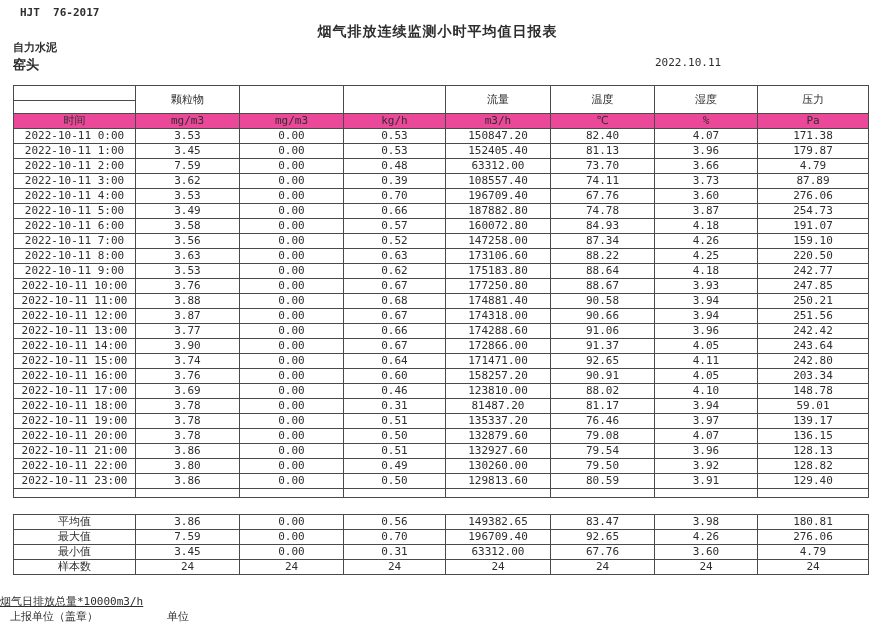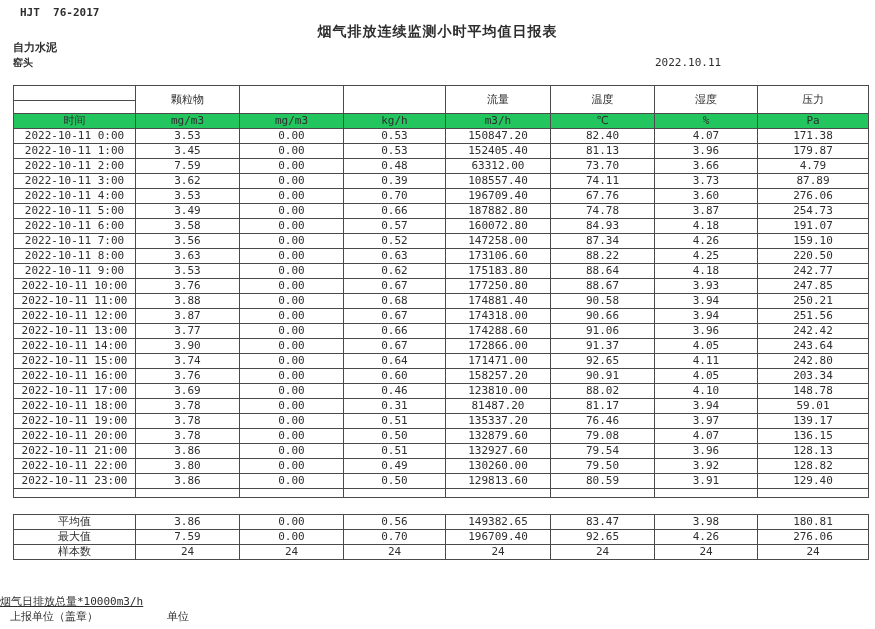--- a/index.html
+++ b/index.html
@@ -4,31 +4,31 @@
 <style>
   html,body{margin:0;padding:0;}
   body{
     width:875px;height:629px;position:relative;background:#ffffff;
     font-family:"DejaVu Sans Mono","DejaVu Sans","Liberation Sans",sans-serif;
     color:#2e2e2e;overflow:hidden;
   }
   .doc-code{position:absolute;left:20px;top:6px;font-size:11px;font-weight:bold;white-space:pre;}
   .report-title{position:absolute;left:0;top:23px;width:875px;text-align:center;font-size:14px;font-weight:bold;letter-spacing:1px;}
   .company{position:absolute;left:13px;top:40px;font-size:11px;font-weight:bold;}
-  .location{position:absolute;left:13px;top:56px;font-size:10px;font-weight:bold;}
+  .location{position:absolute;left:13px;top:56px;font-size:13px;font-weight:bold;}
   .report-date{position:absolute;left:655px;top:56px;font-size:11px;}
   .tables{position:absolute;left:13px;top:85px;border-radius:13px;}
   table{border-collapse:collapse;table-layout:fixed;width:855px;font-size:11px;}
   td,th{border:1px solid #4a4a4a;padding:0;margin:0;text-align:center;vertical-align:middle;
         font-weight:normal;line-height:14px;height:14px;overflow:hidden;white-space:nowrap;}
   tr > *:first-child{position:relative;}
   tr > *:first-child::before{content:"";position:absolute;left:-13px;bottom:-1px;width:9px;height:1px;background:#9a9a9a;}
   .hrow-a1 th{height:14px;}
   .hrow-a2 th{height:12px;}
-  .hrow-green th{background:#22c55e;height:14px;}
+  .hrow-green th{background:#ec4899;height:14px;}
   .hrow-green th:first-child::after{content:"";position:absolute;left:-13px;top:0;width:13px;height:100%;background:#ccffcc;}
   .empty-row td{height:8px;}
   .spacer{height:16px;}
   .note-line{position:absolute;left:0;top:594px;font-size:11px;text-decoration:underline;}
   .footer-report-unit{position:absolute;left:10px;top:609px;font-size:11px;}
   .footer-unit{position:absolute;left:167px;top:609px;font-size:11px;}
 </style>
 </head>
 <body>
 
@@ -359,20 +359,30 @@
           <td>最大值</td>
           <td>7.59</td>
           <td>0.00</td>
           <td>0.70</td>
           <td>196709.40</td>
           <td>92.65</td>
           <td>4.26</td>
           <td>276.06</td>
         </tr>
         <tr>
+          <td>最小值</td>
+          <td>3.45</td>
+          <td>0.00</td>
+          <td>0.31</td>
+          <td>63312.00</td>
+          <td>67.76</td>
+          <td>3.60</td>
+          <td>4.79</td>
+        </tr>
+        <tr>
           <td>样本数</td>
           <td>24</td>
           <td>24</td>
           <td>24</td>
           <td>24</td>
           <td>24</td>
           <td>24</td>
           <td>24</td>
         </tr>
       </tbody>

